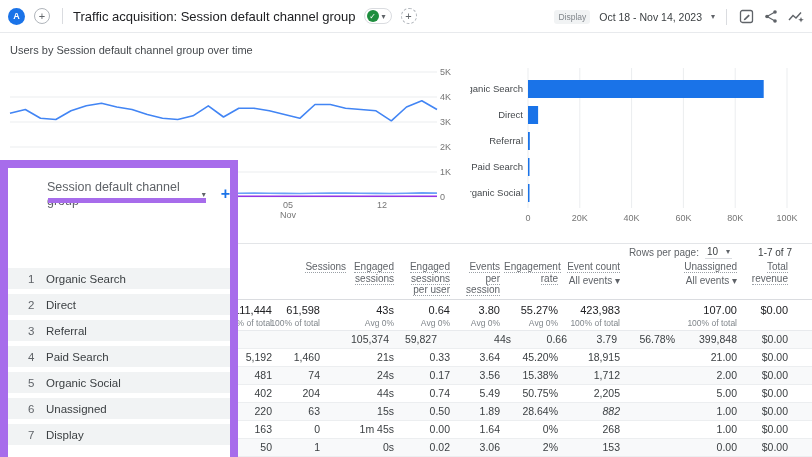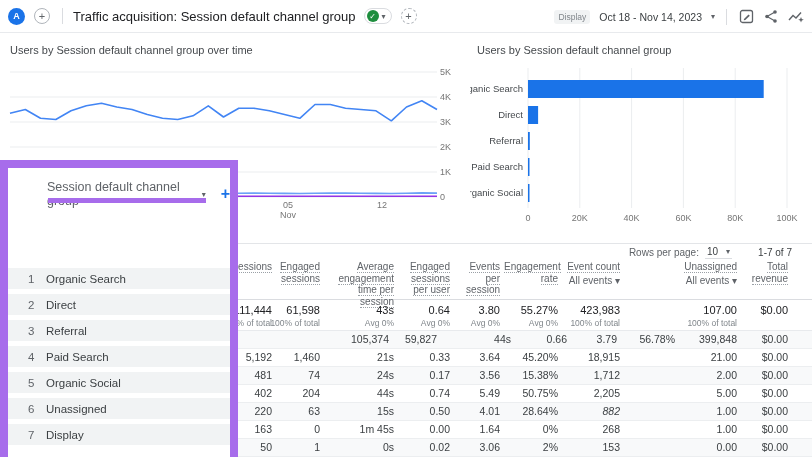--- a/index.html
+++ b/index.html
@@ -107,21 +107,20 @@
       <div class="icon-btn">
         <svg width="16" height="15" viewBox="0 0 16 15">
             <path d="M1 11 L5 6.5 L8 9 L13 3.5" stroke="#5f6368" stroke-width="1.4" fill="none"></path>
             <path d="M13 8 l0.8 2 2 0.8 -2 0.8 -0.8 2 -0.8 -2 -2 -0.8 2 -0.8 Z" fill="#5f6368"></path>
           </svg>
       </div>
     </div>
   </div>
 
   <div class="chart-title" id="lineTitle">Users by Session default channel group over time</div>
-  <div class="chart-title" id="barTitle">Users by Session default channel group</div>
 
   <div id="lineChartMount" style="position:absolute;left:0;top:58px;"><svg width="460" height="170" viewBox="0 0 460 170">
         <line x1="10" y1="14" x2="437" y2="14" stroke="#ebedef" stroke-width="1"></line>
         <text x="440" y="17" font-size="9" fill="#757575">5K</text>
         <line x1="10" y1="39" x2="437" y2="39" stroke="#ebedef" stroke-width="1"></line>
         <text x="440" y="42" font-size="9" fill="#757575">4K</text>
         <line x1="10" y1="64" x2="437" y2="64" stroke="#ebedef" stroke-width="1"></line>
         <text x="440" y="67" font-size="9" fill="#757575">3K</text>
         <line x1="10" y1="89" x2="437" y2="89" stroke="#ebedef" stroke-width="1"></line>
         <text x="440" y="92" font-size="9" fill="#757575">2K</text>
@@ -168,21 +167,20 @@
       <span>10</span>
       <span class="caret">▾</span>
     </span>
     <span class="range-label">1-7 of 7</span>
   </div>
 
   <div class="thead trow-flex" id="tableHead">
       <div class="dim-spacer"></div>
       <div class="th-cell" style="width: 120px;"><span class="th-label">Sessions</span></div>
       <div class="th-cell" style="width: 48px;"><span class="th-label">Engaged sessions</span></div>
-      <div class="th-cell" style="width: 74px;"><span class="th-label">Average engagement time per session</span></div>
       <div class="th-cell" style="width: 56px;"><span class="th-label">Engaged sessions per user</span></div>
       <div class="th-cell" style="width: 50px;"><span class="th-label">Events per session</span></div>
       <div class="th-cell" style="width: 58px;"><span class="th-label">Engagement rate</span></div>
       <div class="th-cell" style="width: 62px;"><span class="th-label">Event count</span><div class="th-selector">All events  ▾</div></div>
       <div class="th-cell" style="width: 117px;"><span class="th-label">Unassigned</span><div class="th-selector">All events  ▾</div></div>
       <div class="th-cell" style="width: 51px;"><span class="th-label">Total revenue</span></div>
     </div>
   <div class="totals trow-flex" id="tableTotals">
       <div class="dim-spacer"></div>
       <div class="tot-cell" style="width: 120px;">
@@ -283,21 +281,21 @@
       </div>
       <div class="drow trow-flex alt">
         <div class="dim-spacer">
           <div class="dim-rank">5</div>
           <div class="dim-name">Organic Social</div>
         </div>
         <div class="d-cell" style="width: 120px;">220</div>
         <div class="d-cell" style="width: 48px;">63</div>
         <div class="d-cell" style="width: 74px;">15s</div>
         <div class="d-cell" style="width: 56px;">0.50</div>
-        <div class="d-cell" style="width: 50px;">4.01</div>
+        <div class="d-cell" style="width: 50px;">1.89</div>
         <div class="d-cell" style="width: 58px;">28.64%</div>
         <div class="d-cell" style="width: 62px; font-style: italic;">882</div>
         <div class="d-cell" style="width: 117px;">1.00</div>
         <div class="d-cell" style="width: 51px;">$0.00</div>
       </div>
       <div class="drow trow-flex">
         <div class="dim-spacer">
           <div class="dim-rank">6</div>
           <div class="dim-name">Unassigned</div>
         </div>

